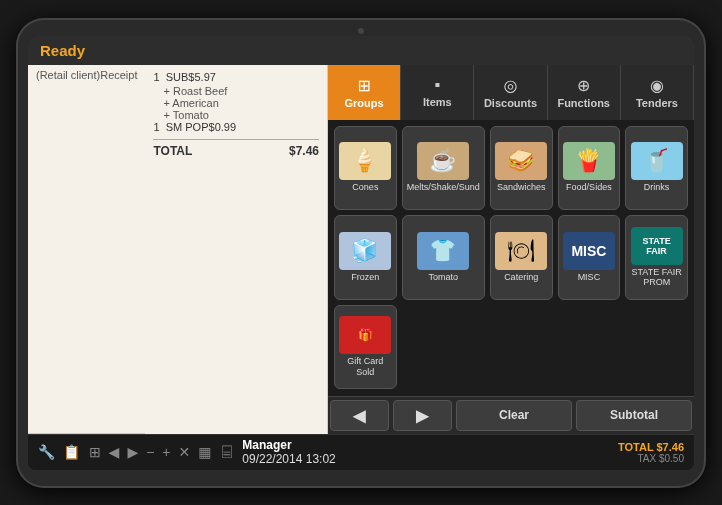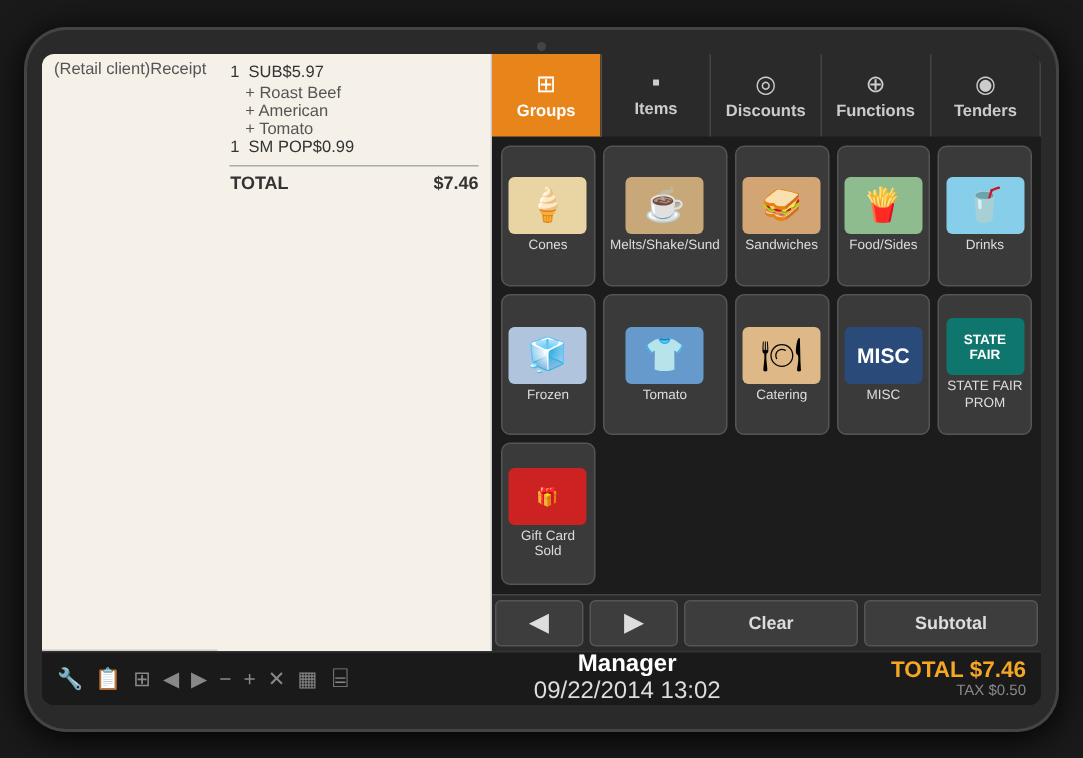--- a/index.html
+++ b/index.html
@@ -196,32 +196,31 @@
     .bottom-tool { cursor: pointer; }
     .barcode-area {
       margin: 0 10px;
       color: #888;
       font-size: 18px;
     }
     .bottom-center {
       flex: 1;
       display: flex;
       flex-direction: column;
-      align-items: center;
       justify-content: center;
       color: #ddd;
-      font-size: 16px;
+      font-size: 12px;
     }
     .manager-label { font-weight: bold; color: #fff; }
     .bottom-right {
       display: flex;
       flex-direction: column;
       align-items: flex-end;
     }
-    .total-label { color: #f5a623; font-weight: bold; font-size: 15px; }
+    .total-label { color: #f5a623; font-weight: bold; font-size: 11px; }
     .tax-label { color: #888; font-size: 10px; }
 
     
     .food-cones { background: #e8d5a3; }
     .food-melts { background: #c8a878; }
     .food-sand { background: #d4a574; }
     .food-sides { background: #8fbc8f; }
     .food-drinks { background: #87ceeb; }
     .food-frozen { background: #b0c4de; }
     .food-promo { background: #6699cc; }
@@ -240,20 +239,23 @@
       transform: translateX(-50%);
     }
   </style>
 </head>
 <body>
 
 <div class="tablet">
   <div class="camera-dot"></div>
   <div class="tablet-inner">
 
+    <div class="header-bar">
+      <span class="ready-label">Ready</span>
+    </div>
 
     <div class="main-content">
 
       <div class="receipt-panel">
         <div class="receipt-header">
           <span>(Retail client)</span>
           <span>Receipt</span>
         </div>
         <div class="receipt-body">
           <div class="receipt-item">

